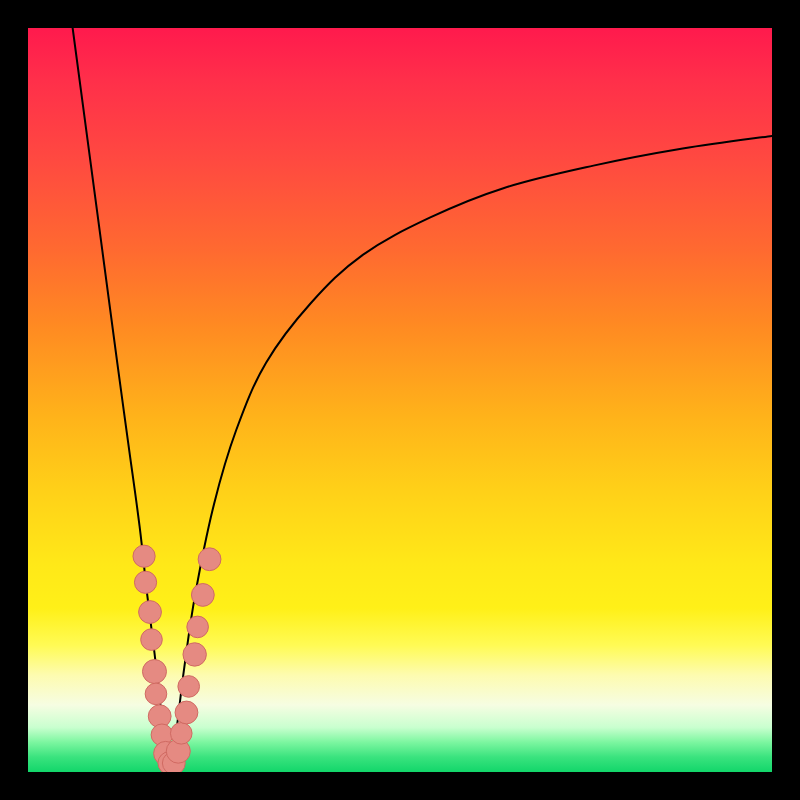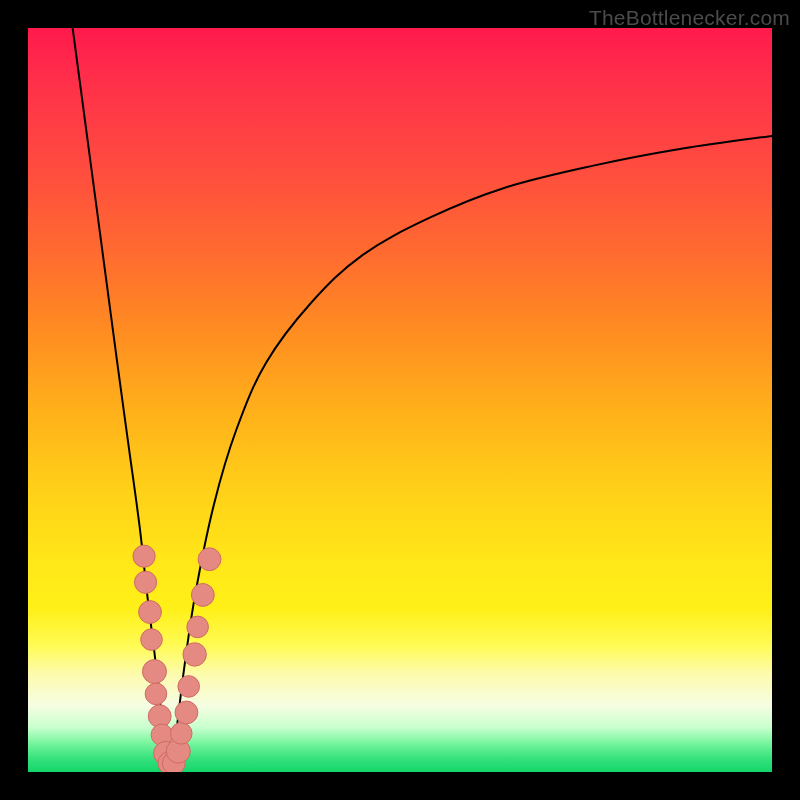--- a/index.html
+++ b/index.html
@@ -93,14 +93,13 @@
           <circle cx="153.26" cy="705.31" r="10.80" fill="#e58a82" stroke="#d06a62" stroke-width="1"></circle>
           <circle cx="158.47" cy="684.48" r="11.40" fill="#e58a82" stroke="#d06a62" stroke-width="1"></circle>
           <circle cx="160.70" cy="658.44" r="10.80" fill="#e58a82" stroke="#d06a62" stroke-width="1"></circle>
           <circle cx="166.66" cy="626.45" r="11.70" fill="#e58a82" stroke="#d06a62" stroke-width="1"></circle>
           <circle cx="169.63" cy="598.92" r="10.80" fill="#e58a82" stroke="#d06a62" stroke-width="1"></circle>
           <circle cx="174.84" cy="566.93" r="11.40" fill="#e58a82" stroke="#d06a62" stroke-width="1"></circle>
           <circle cx="181.54" cy="531.22" r="11.40" fill="#e58a82" stroke="#d06a62" stroke-width="1"></circle>
         </g>
     </svg>
   </div>
-  <div class="watermark">TheBottlenecker.com</div>
 </div>
 
 </body></html>

